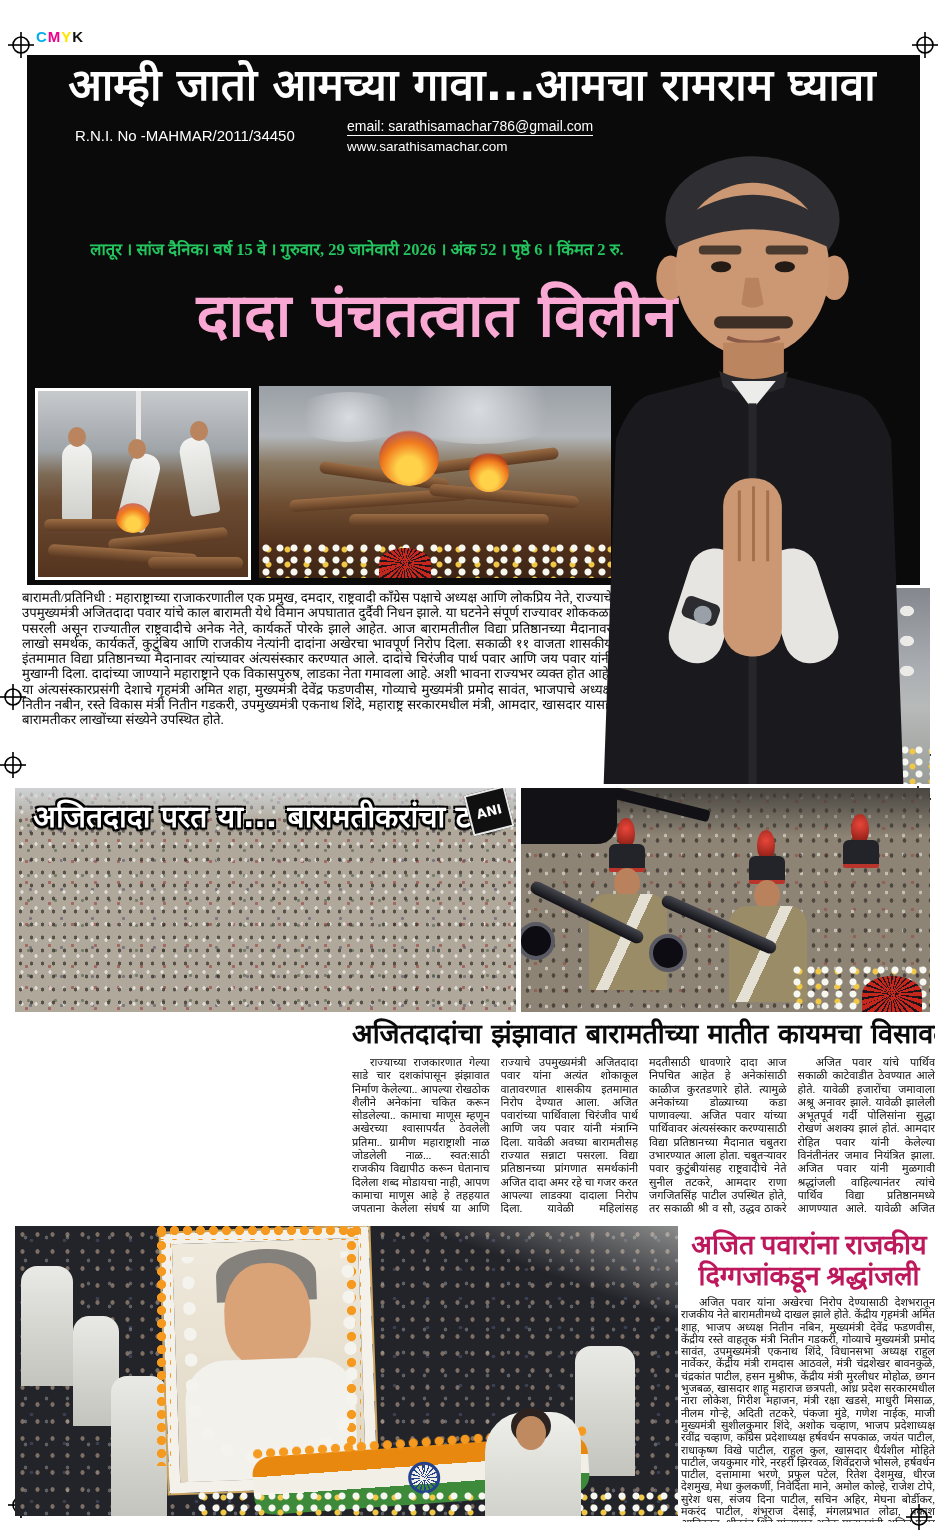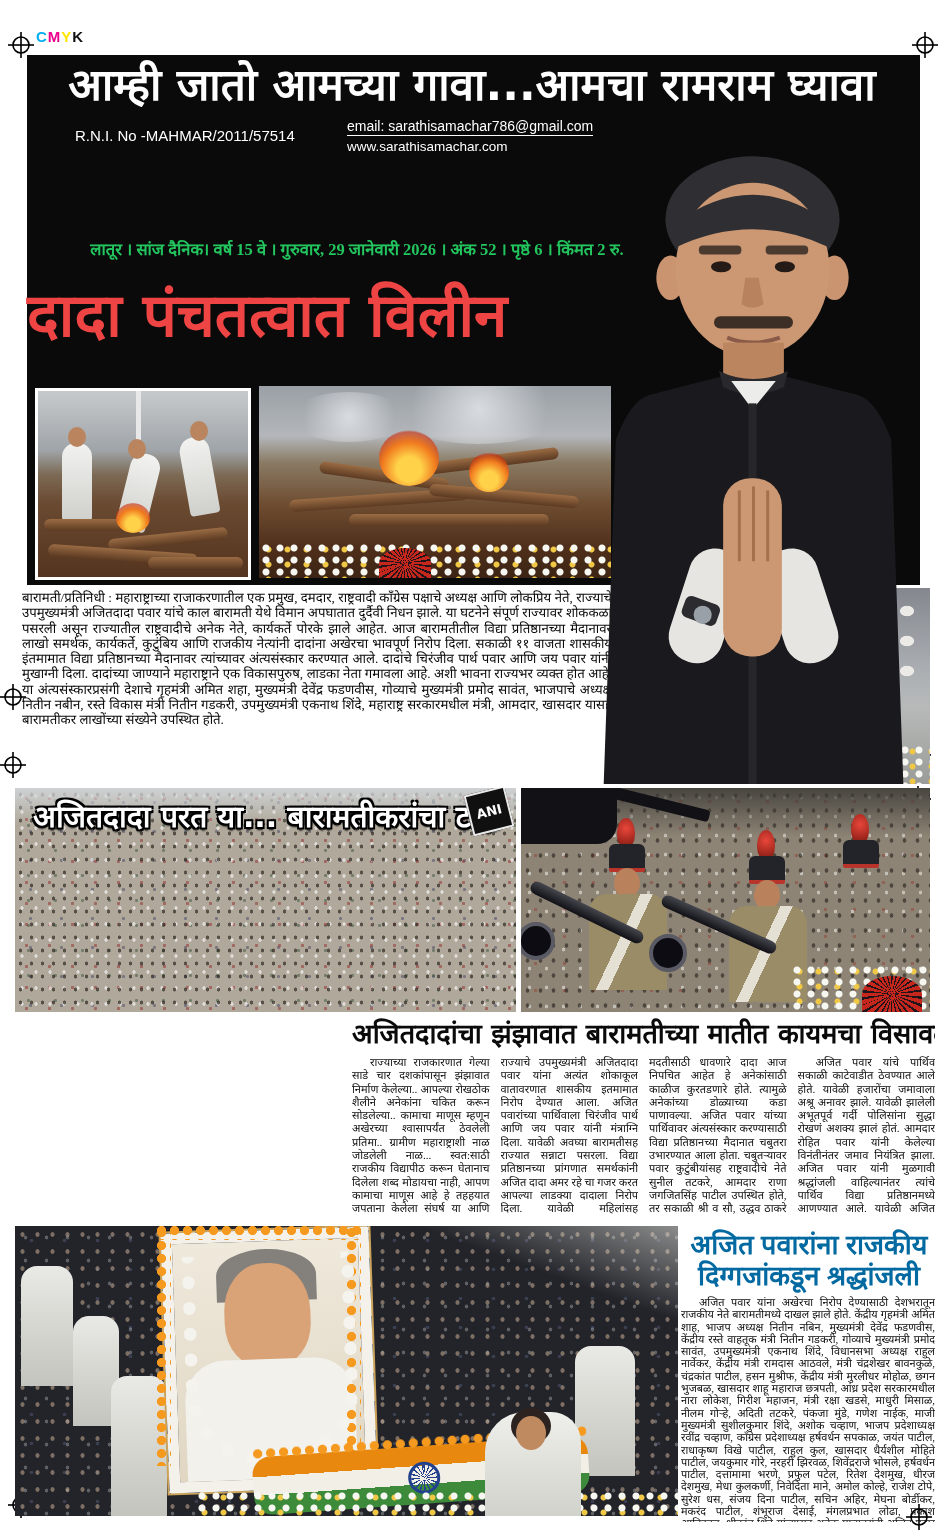--- a/index.html
+++ b/index.html
@@ -15,21 +15,21 @@
   #topbanner{left:10px;top:0;width:870px;text-align:center;color:#fff;font-weight:bold;
              font-size:44px;line-height:60px;font-family:"DejaVu Sans","Liberation Sans",sans-serif;white-space:nowrap;}
   #rni{left:48px;top:72px;color:#fff;font-size:15px;font-family:"Liberation Sans","DejaVu Sans",sans-serif;}
   #emailline{left:320px;top:63px;color:#fff;font-size:14px;border-bottom:1.5px solid #fff;padding-bottom:1px;
              font-family:"Liberation Sans","DejaVu Sans",sans-serif;}
   #webline{left:320px;top:84px;color:#fff;font-size:13.5px;font-family:"Liberation Sans","DejaVu Sans",sans-serif;}
   #masthead{left:0px;top:88px;width:660px;text-align:center;color:#fff;font-weight:bold;font-size:62px;line-height:92px;
             font-family:"DejaVu Sans","Liberation Sans",sans-serif;white-space:nowrap;}
   #dateline{left:10px;top:182px;width:640px;text-align:center;color:#22c55e;font-size:16.5px;font-weight:bold;
             font-family:Liberation Serif, serif;white-space:nowrap;}
-  #mainheadline{left:0px;top:205px;width:650px;text-align:left;color:#ef4444;font-weight:bold;font-size:60px;line-height:110px;
+  #mainheadline{left:0px;top:205px;width:650px;text-align:right;color:#f9a8d4;font-weight:bold;font-size:60px;line-height:110px;
             font-family:"DejaVu Sans","Liberation Sans",sans-serif;white-space:nowrap;}
   
   .photo{overflow:hidden;}
   #photoA{left:8px;top:333px;width:210px;height:186px;border:3px solid #fff;
           background:linear-gradient(180deg,#c7cacd 0%,#9fa4a8 32%,#7c6a55 45%,#6b4a32 60%,#55341f 100%);}
   #photoA .tentpole{position:absolute;left:98px;top:0;width:5px;height:60px;background:#e8e8e8;}
   .log{position:absolute;height:12px;border-radius:6px;background:linear-gradient(180deg,#9a6c44,#5c3a22);}
   .fig-white{position:absolute;width:30px;height:78px;border-radius:14px 14px 4px 4px;background:linear-gradient(180deg,#f2f2f0,#cfcfcb);}
   .fig-head{position:absolute;width:18px;height:20px;border-radius:50%;background:#b9845e;}
   .flame{position:absolute;border-radius:50%;background:radial-gradient(circle at 50% 70%,#ffd24a 0 25%,#f07a1e 55%,rgba(200,40,10,.6) 75%,transparent 80%);}
@@ -111,22 +111,22 @@
   #garlandU{position:absolute;left:170px;top:28px;width:146px;height:196px;border:13px dotted #f4f3ee;border-top:none;
       border-radius:0 0 72px 72px;transform:rotate(-2deg);}
   #flagbody{position:absolute;left:238px;top:220px;width:336px;height:58px;border-radius:18px;transform:rotate(-4deg);
       background:linear-gradient(180deg,#e8880f 0 34%,#f2efe6 34% 66%,#3d8a3a 66% 100%);}
   #chakra{position:absolute;left:155px;top:16px;width:26px;height:26px;border-radius:50%;border:3px solid #24418e;
       background:repeating-conic-gradient(#24418e 0 7deg,rgba(255,255,255,0) 7deg 22deg);}
   #saree{position:absolute;left:470px;top:186px;width:96px;height:104px;border-radius:40px 30px 0 0;
       background:linear-gradient(180deg,#efefeb,#d2d2cc);}
   #saree .shair{position:absolute;left:26px;top:-4px;width:40px;height:36px;border-radius:50%;background:#2c2320;}
   #saree .sface{position:absolute;left:31px;top:4px;width:30px;height:34px;border-radius:50%;background:#c08a60;}
-  #s4headline{left:683px;top:1230px;width:252px;text-align:center;color:#0369a1;font-weight:bold;font-size:27px;line-height:31px;
-      font-family:Liberation Sans, sans-serif;}
+  #s4headline{left:683px;top:1230px;width:252px;text-align:center;color:#be185d;font-weight:bold;font-size:27px;line-height:31px;
+      font-family:Liberation Serif, serif;}
   #s4body{left:681px;top:1296px;width:254px;height:226px;color:#0c0c0c;font-size:10.9px;line-height:12.3px;
       text-align:justify;overflow:hidden;}
   #s4body .ind{display:inline-block;width:18px;}
 </style>
 </head>
 <body>
 
 <div id="page">
 
   <svg class="abs regmark" style="left:8px;top:32px">
@@ -168,21 +168,21 @@
       <circle cx="13" cy="13" r="8" fill="none" stroke="#000" stroke-width="1.6"></circle>
       <line x1="13" y1="0" x2="13" y2="26" stroke="#000" stroke-width="1.6"></line>
       <line x1="0" y1="13" x2="26" y2="13" stroke="#000" stroke-width="1.6"></line>
     </svg>
 
   <div class="abs cmyk" style="left:36px;top:28px"><span class="c-c">C</span><span class="c-m">M</span><span class="c-y">Y</span><span class="c-k">K</span></div>
   <div class="abs cmyk" style="left:36px;top:1498px"><span class="c-c">C</span><span class="c-m">M</span><span class="c-y">Y</span><span class="c-k">K</span></div>
 
   <div id="blackblock" class="abs">
     <div id="topbanner" class="abs">आम्ही जातो आमच्या गावा...आमचा रामराम घ्यावा</div>
-    <div id="rni" class="abs">R.N.I. No -MAHMAR/2011/57514</div>
+    <div id="rni" class="abs">R.N.I. No -MAHMAR/2011/34450</div>
     <div id="emailline" class="abs">email: sarathisamachar786@gmail.com</div>
     <div id="webline" class="abs">www.sarathisamachar.com</div>
     <div id="dateline" class="abs">लातूर । सांज दैनिक। वर्ष 15 वे । गुरुवार, 29 जानेवारी 2026 । अंक 52 । पृष्ठे 6 । किंमत 2 रु.</div>
     <div id="mainheadline" class="abs">दादा पंचतत्वात विलीन</div>
 
     <div id="photoA" class="abs photo">
       <div class="tentpole"></div>
       <div class="fig-white" style="left:24px;top:52px"></div>
       <div class="fig-head" style="left:30px;top:36px"></div>
       <div class="fig-white" style="left:86px;top:62px;transform:rotate(14deg)"></div>

